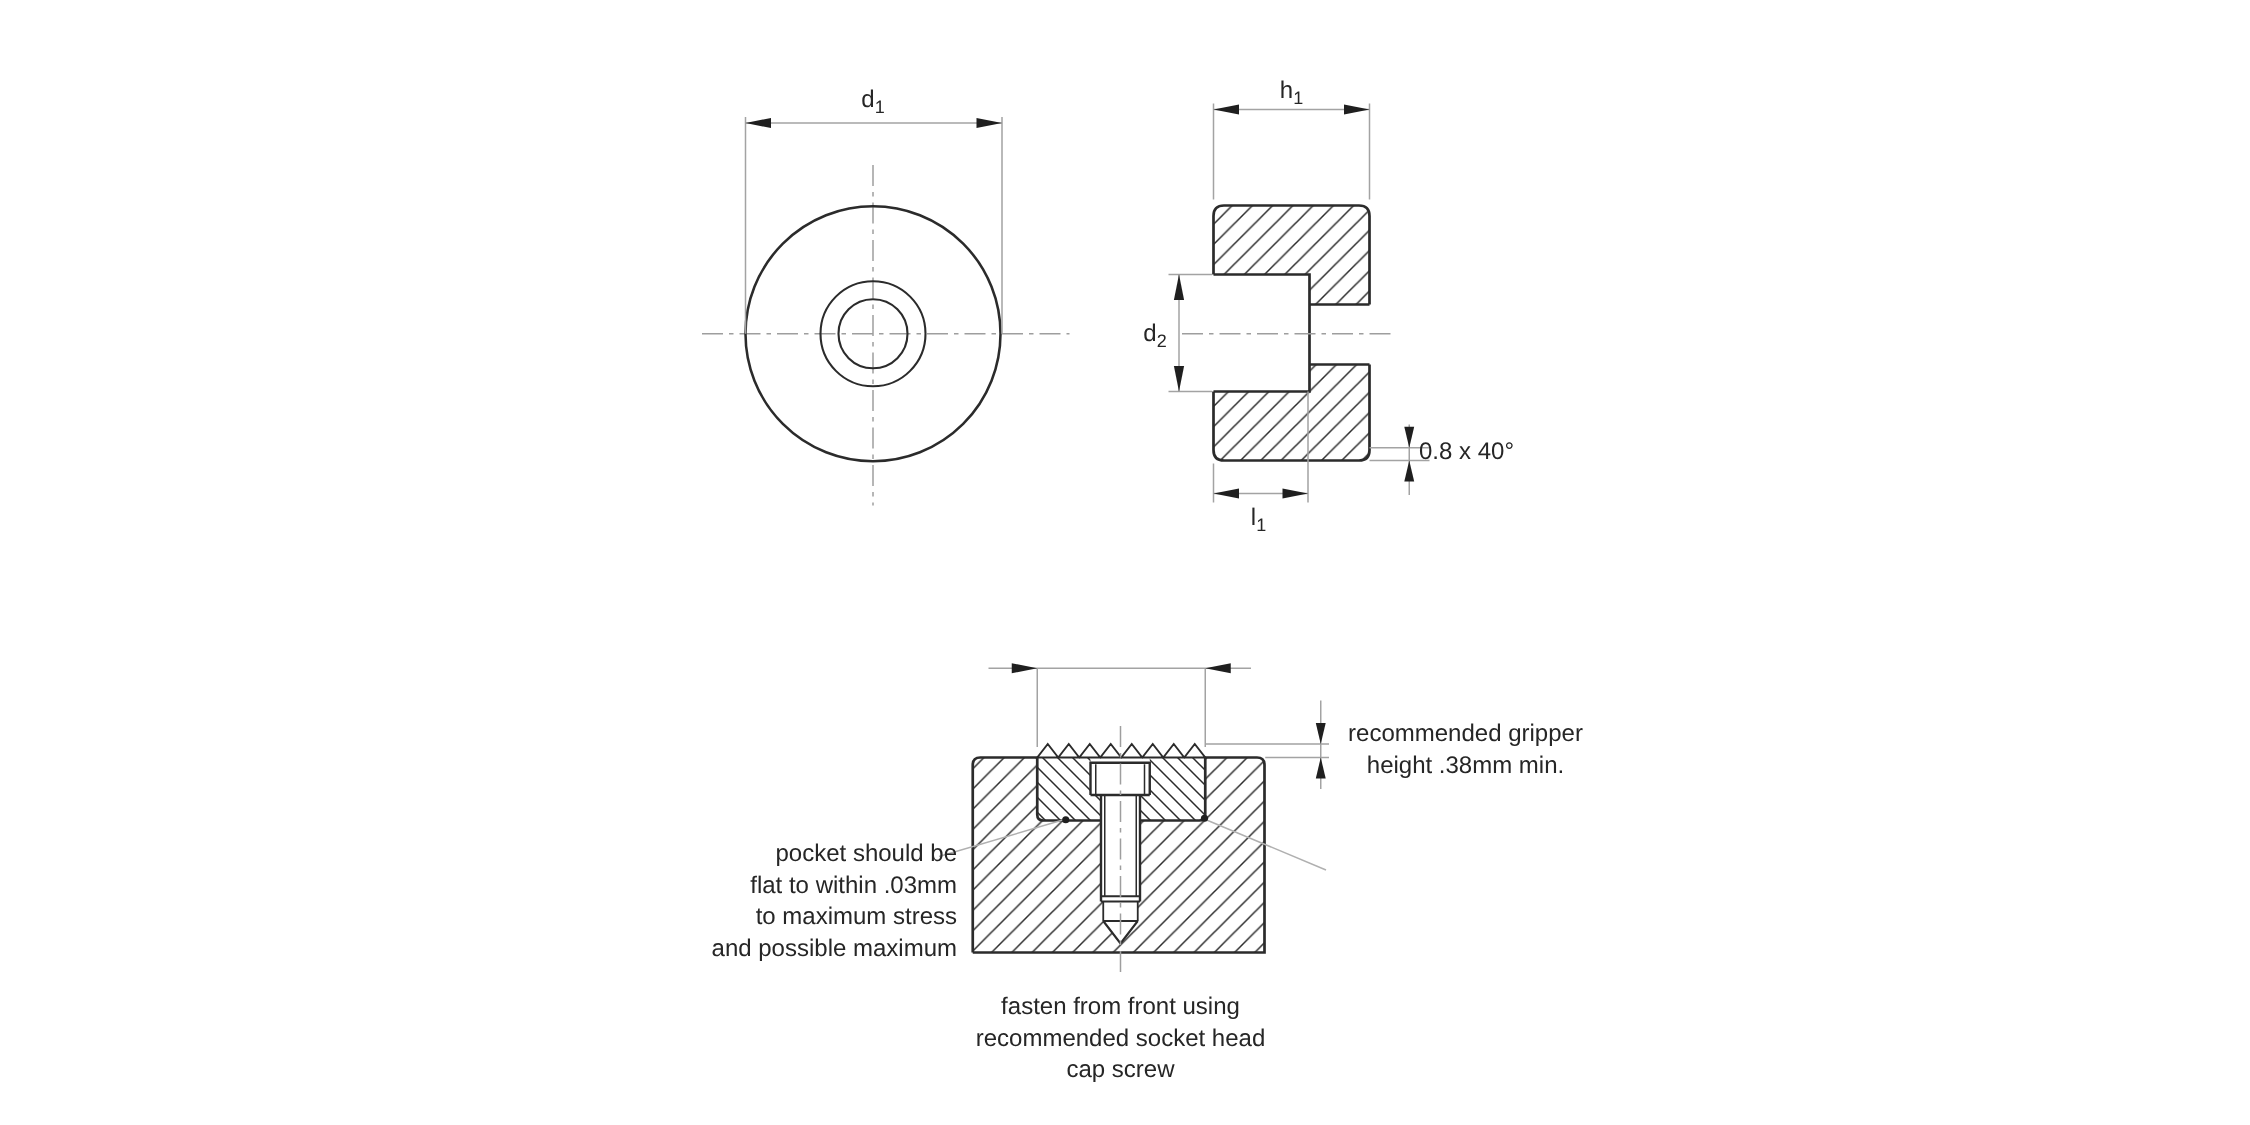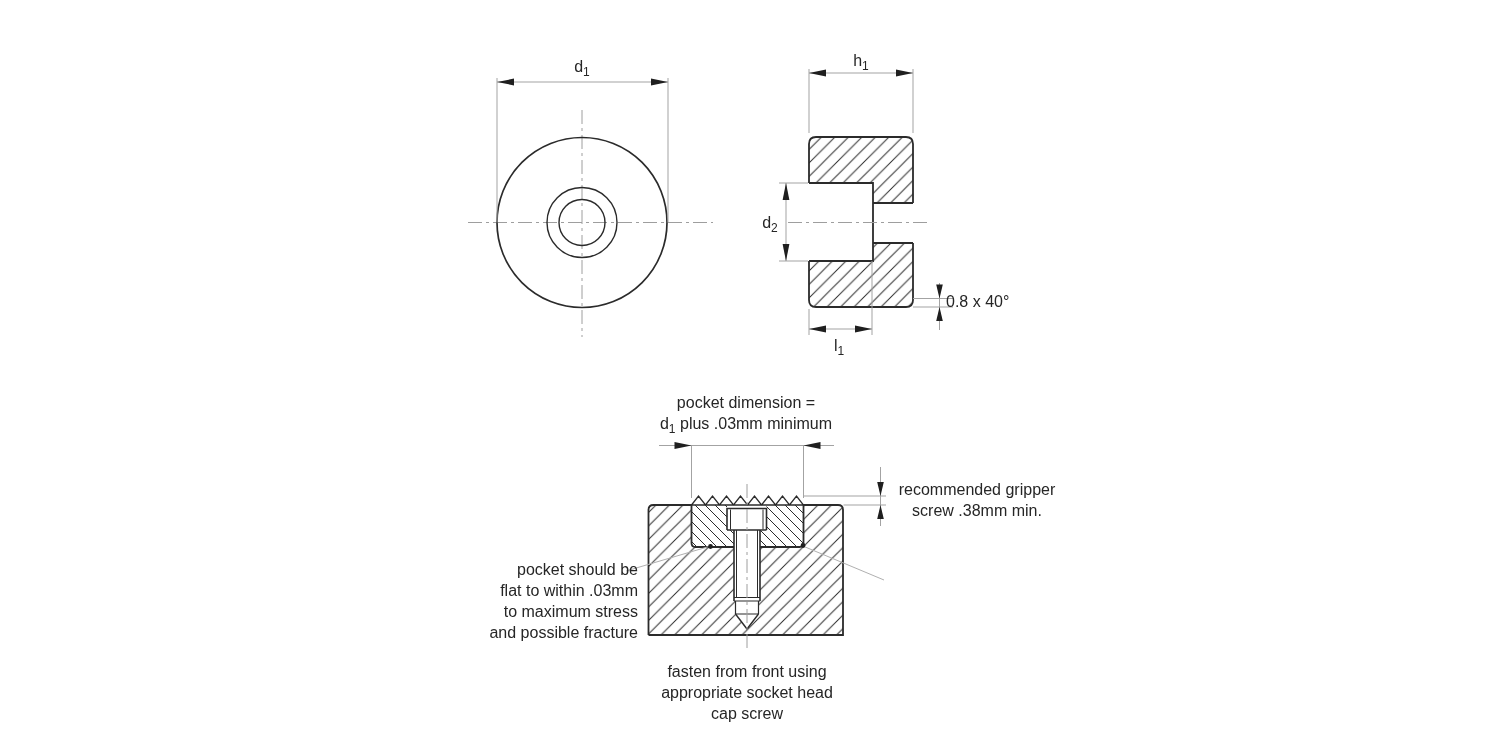--- a/index.html
+++ b/index.html
@@ -140,37 +140,33 @@
   <div class="lbl" style="left:750px;top:212px;width:40px;">
     <span>d</span><sub>2</sub>
   </div>
 
   <div class="lbl" style="left:819px;top:335px;width:40px;">
     <span>l</span><sub>1</sub>
   </div>
 
   <div class="lbl" style="left:946px;top:293px;text-align:left;line-height:17px;">0.8 x 40°</div>
 
-  <div class="lbl" style="left:646px;top:392px;width:200px;">
-    <div>pocket dimension =</div>
-    <div><span>d</span><sub>1</sub><span> plus .03mm minimum</span></div>
-  </div>
 
   <div class="lbl" style="left:887px;top:479px;width:180px;">
     <div>recommended gripper</div>
-    <div>screw .38mm min.</div>
+    <div>height .38mm min.</div>
   </div>
 
 
   <div class="lbl left-note" style="left:458px;top:559px;width:180px;">
     <div>pocket should be</div>
     <div>flat to within .03mm</div>
     <div>to maximum stress</div>
-    <div>and possible fracture</div>
+    <div>and possible maximum</div>
   </div>
 
   <div class="lbl" style="left:647px;top:661px;width:200px;">
     <div>fasten from front using</div>
-    <div>appropriate socket head</div>
+    <div>recommended socket head</div>
     <div>cap screw</div>
   </div>
 
 </div>
 
 </body></html>

